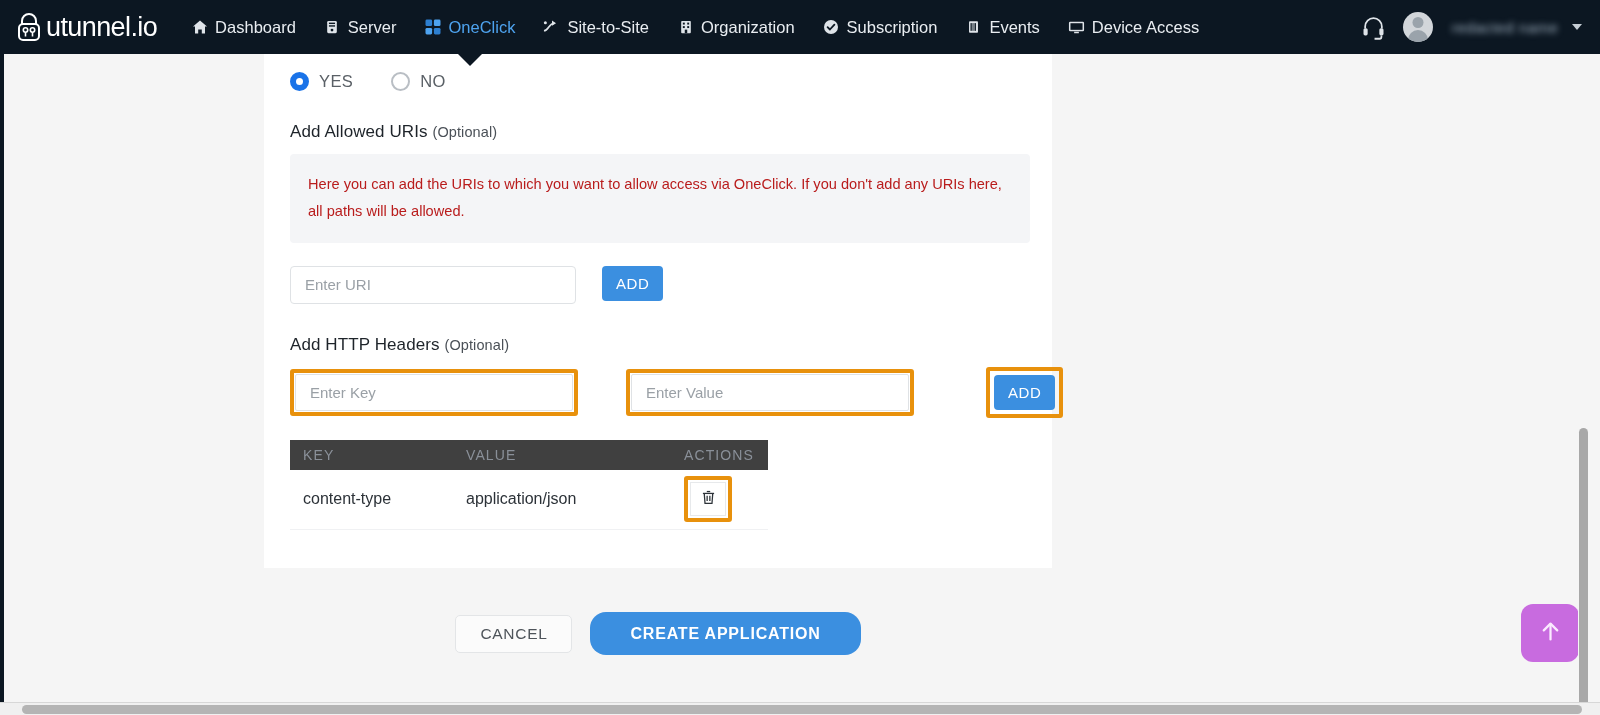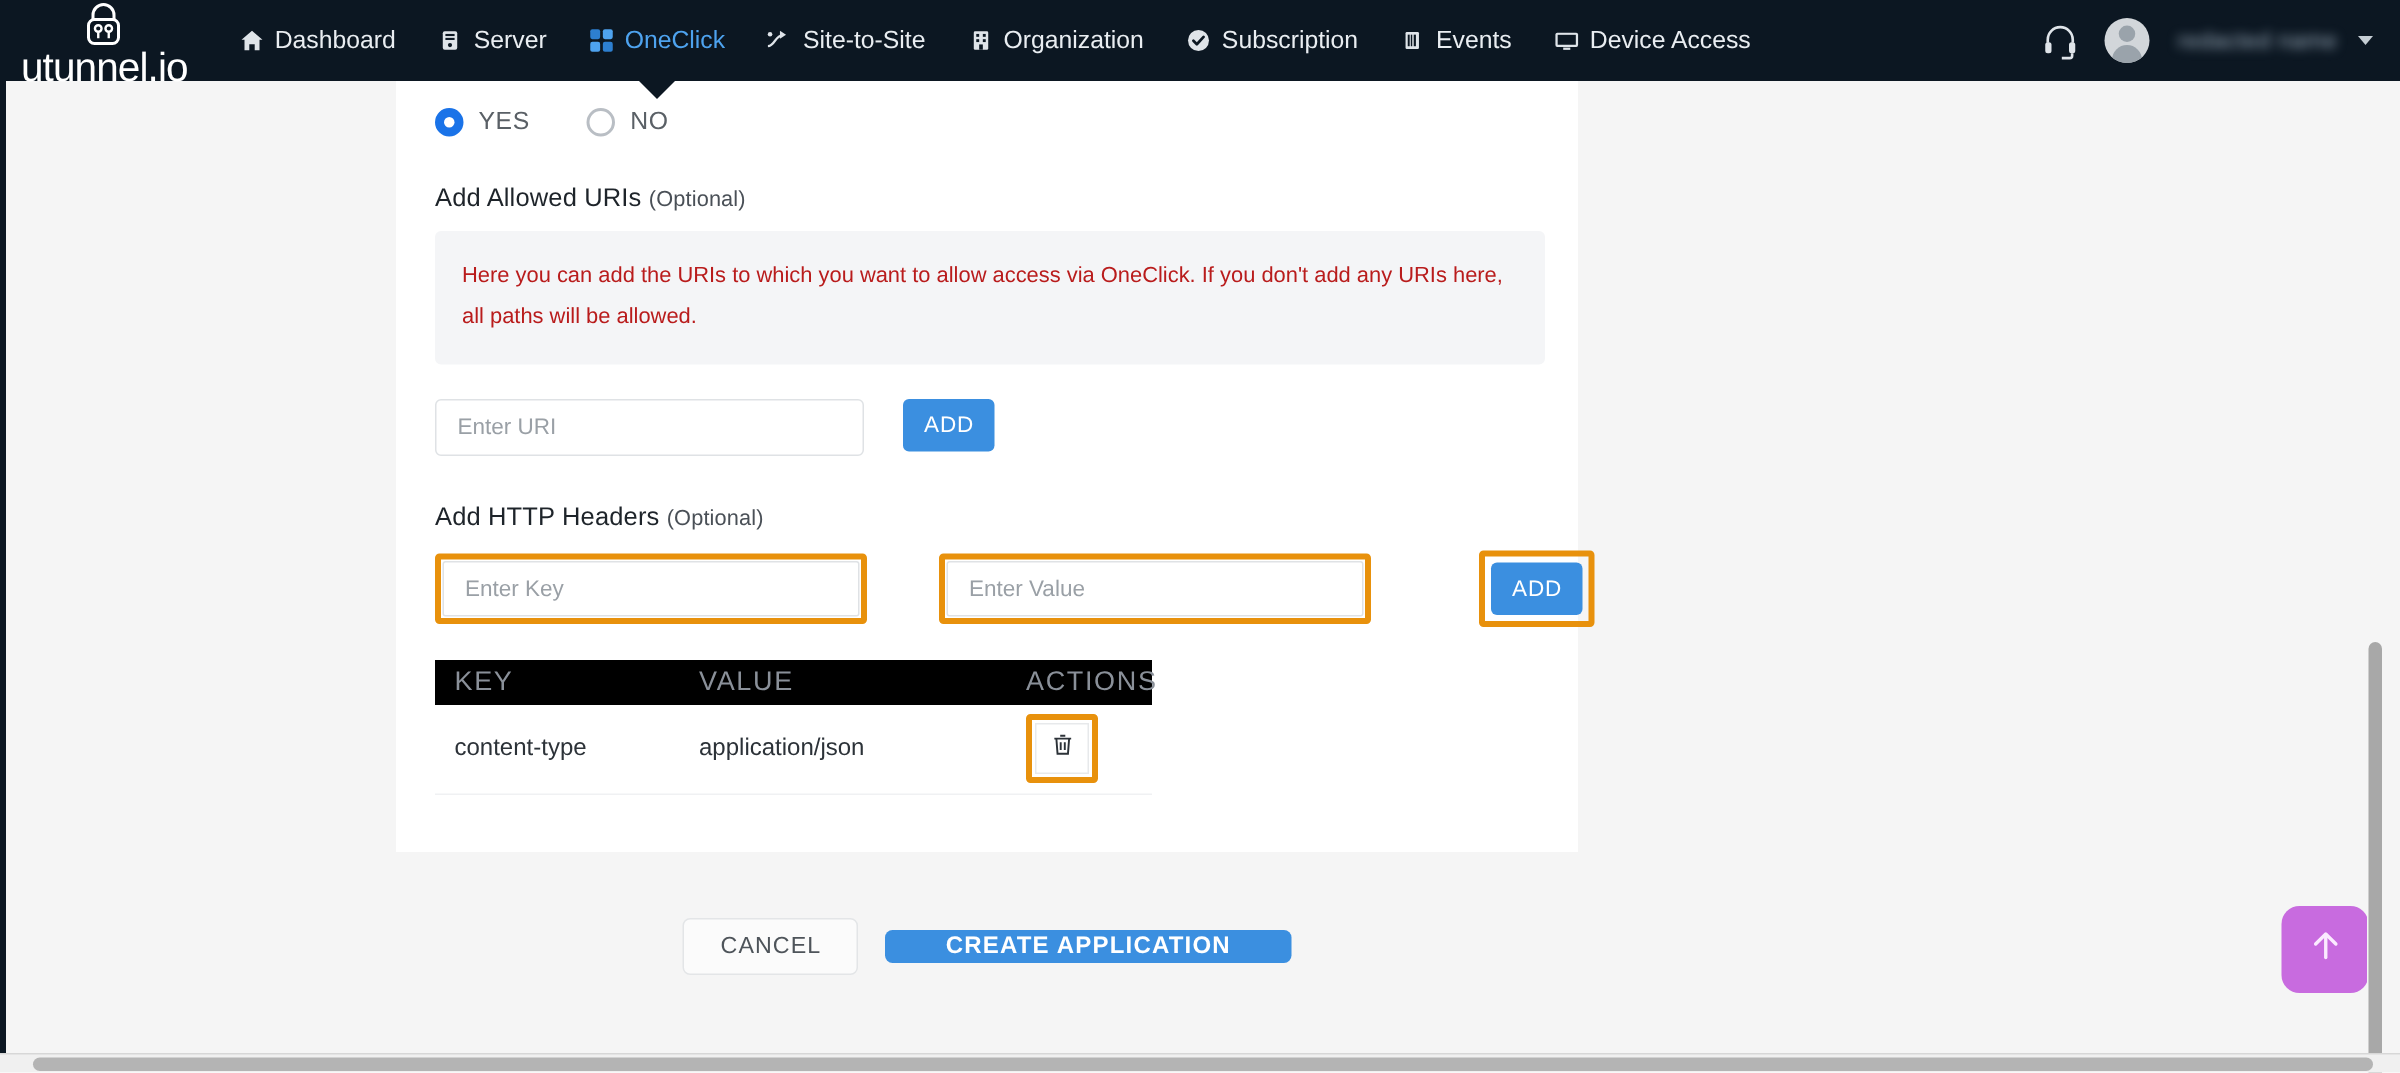--- a/index.html
+++ b/index.html
@@ -20,21 +20,20 @@
     position: absolute; top: 0; left: 0;
     width: 1600px; height: 54px;
     background: #0c1722;
     display: flex; align-items: center;
     z-index: 30;
   }
   .brand {
     display: flex; align-items: center;
     margin-left: 14px; margin-right: 20px;
     height: 54px;
-    flex-direction: column;
   }
   .brand-logo { width: 30px; height: 32px; margin-right: 2px; flex: none; }
   .brand-text {
     color: #ffffff; font-size: 27px; letter-spacing: -0.6px;
     font-weight: 400; line-height: 1;
   }
   .nav-items { display: flex; align-items: center; height: 54px; }
   .nav-item {
     display: flex; align-items: center; gap: 7px;
     color: #e9edf1; font-size: 16.5px;
@@ -150,22 +149,22 @@
   }
   .hl-key { padding: 1px; }
   .hl-val { padding: 1px; margin-left: 36px; }
   .hl-add { padding: 4px; margin-left: 60px; }
   #key-input { width: 278px; height: 37px; border-radius: 2px; }
   #val-input { width: 278px; height: 37px; border-radius: 2px; }
 
   
   .tbl { margin-top: 22px; width: 478px; }
   .tbl-head {
-    display: flex; background: #000000; height: 30px; align-items: center;
-    color: #8a9099; font-size: 18px; letter-spacing: 1.1px;
+    display: flex; background: #404040; height: 30px; align-items: center;
+    color: #8a9099; font-size: 14px; letter-spacing: 1.1px;
   }
   .c-key { width: 176px; padding-left: 13px; }
   .c-val { width: 218px; }
   .c-act { width: 84px; text-align: left; }
   .tbl-row {
     display: flex; align-items: center; height: 60px;
     color: #2c3238; font-size: 16px; border-bottom: 1px solid #f0f1f3;
   }
   .del-wrap { border: 4px solid #e8910c; border-radius: 3px; padding: 2px; display:inline-flex; }
   .del-btn {
@@ -179,22 +178,22 @@
     width: 788px; display: flex; justify-content: center;
     align-items: center; gap: 18px;
   }
   .btn-cancel {
     background: #fbfbfb; border: 1px solid #e3e5e7; border-radius: 5px;
     height: 38px; padding: 0 24px; color: #4e545a; font-size: 15.5px;
     letter-spacing: 0.7px; cursor: pointer;
     font-family: "Liberation Sans", sans-serif;
   }
   .btn-create {
-    background: #3b8fe0; border: none; border-radius: 5px;
-    height: 22px; padding: 0 40px; color: #ffffff; font-size: 16px;
+    background: #3b8fe0; border: none; border-radius: 16px;
+    height: 43px; padding: 0 40px; color: #ffffff; font-size: 16px;
     letter-spacing: 0.8px; font-weight: bold; cursor: pointer;
     font-family: "Liberation Sans", sans-serif;
   }
 
   
   .fab {
     position: absolute; right: 10px; bottom: 42px;
     width: 58px; height: 58px; border-radius: 12px;
     background: #c86bdf; display: flex; align-items: center; justify-content: center;
     cursor: pointer; z-index: 20;

